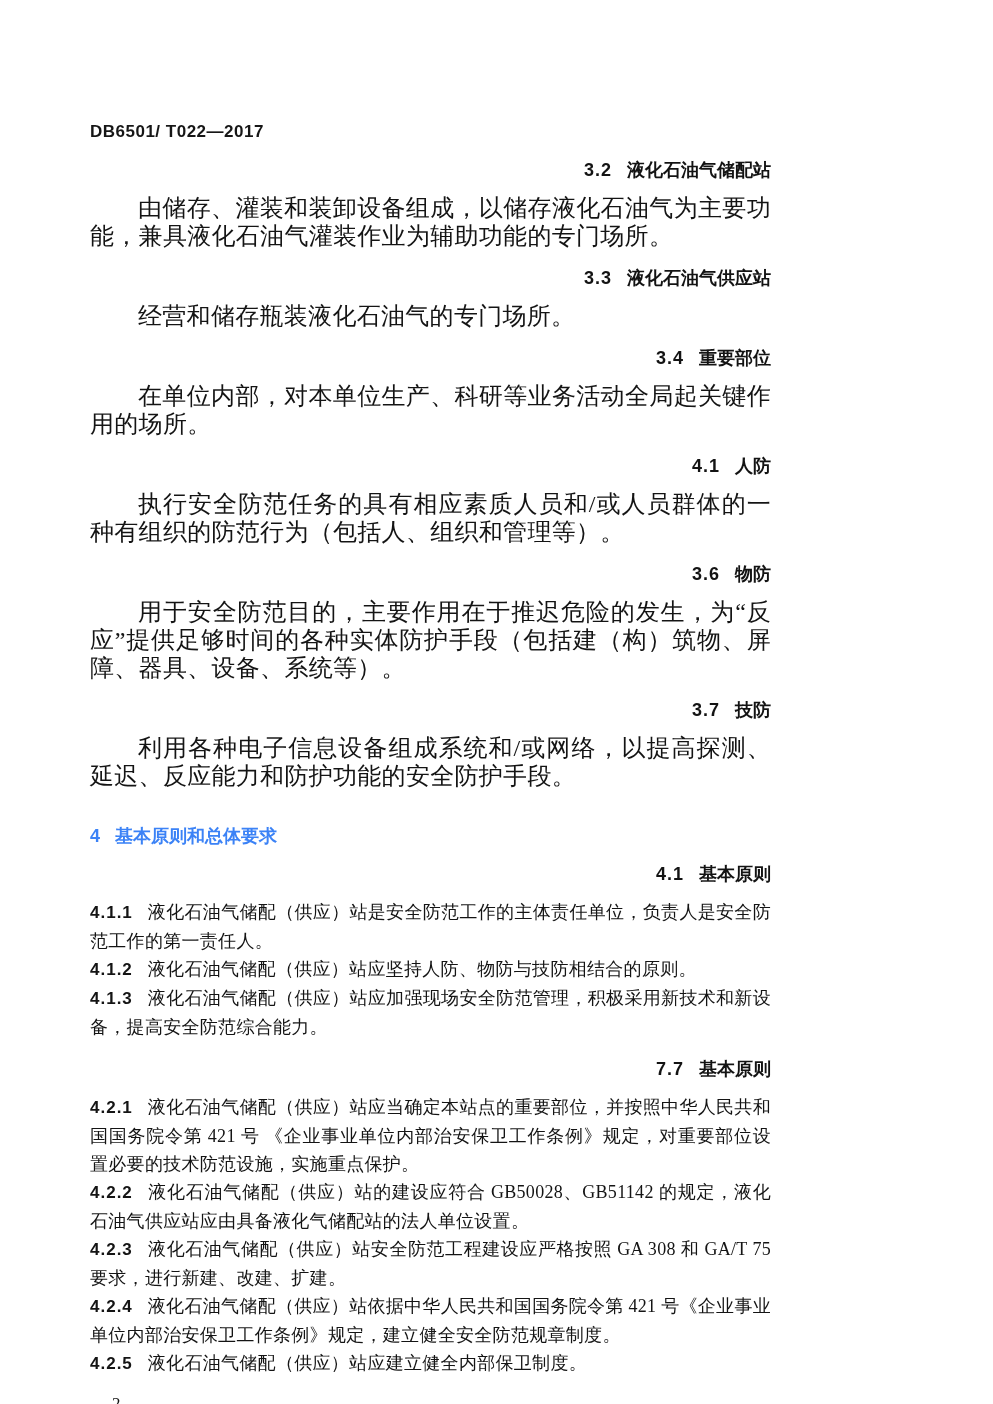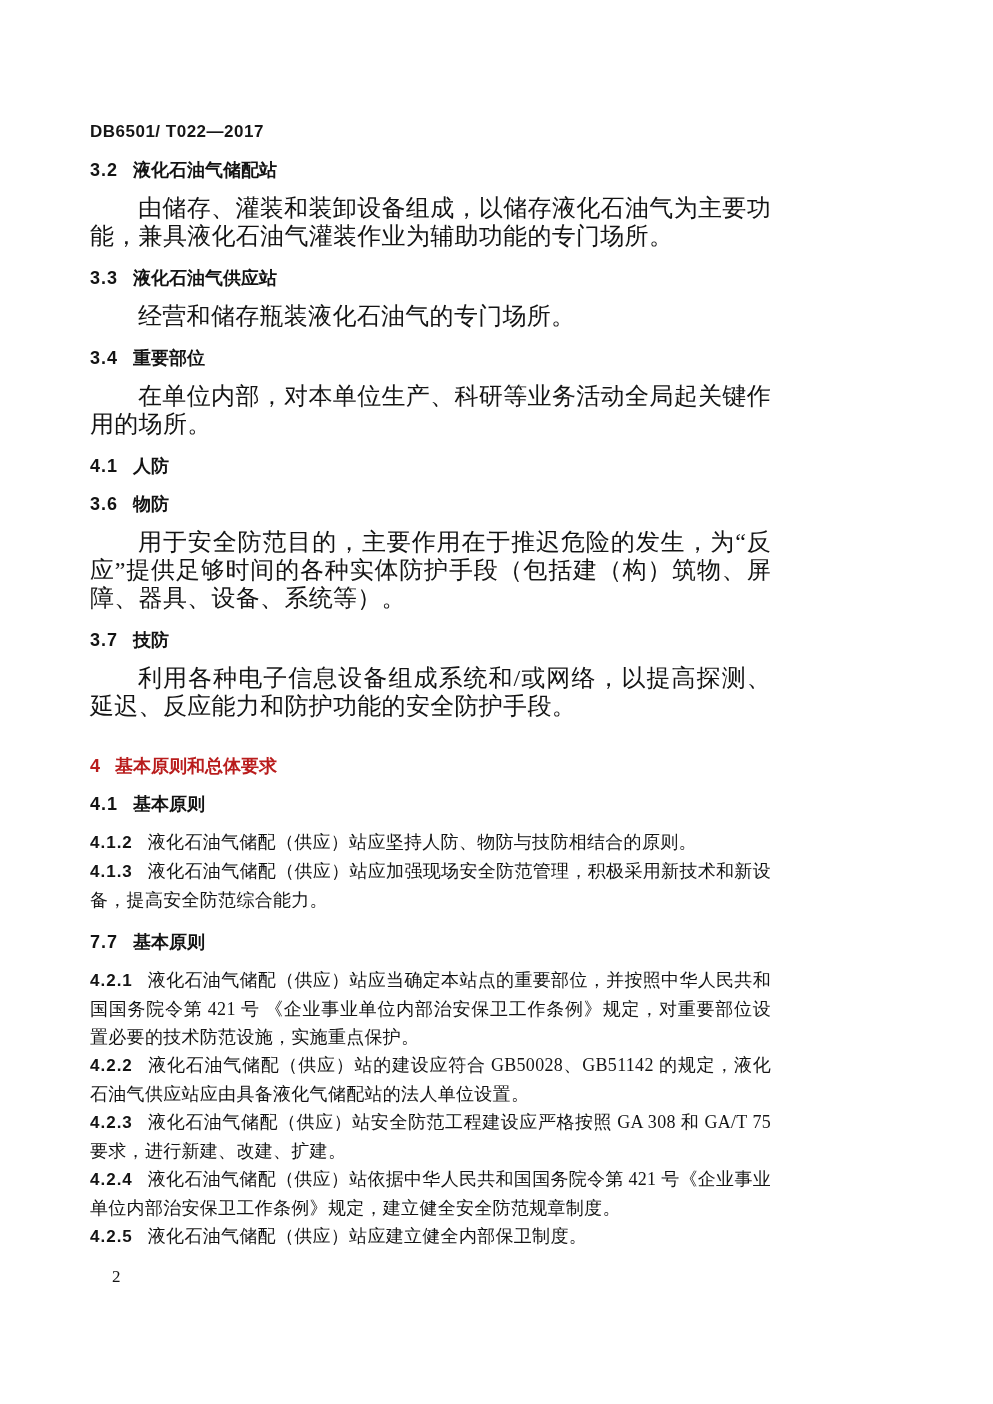--- a/index.html
+++ b/index.html
@@ -22,29 +22,30 @@
     line-height: 20px;
     color: #161616;
   }
   .sec-h {
     font-family: "Liberation Sans", sans-serif;
     font-weight: bold;
     font-size: 18px;
     line-height: 20px;
     margin: 18px 0 14px 0;
     color: #131313;
+    text-align: right;
   }
   .sec-h .num { margin-right: 15px; letter-spacing: 1px; }
   .chap-h {
     font-family: "Liberation Sans", sans-serif;
     font-weight: bold;
     font-size: 18px;
     line-height: 20px;
     margin: 36px 0 0 0;
-    color: #b91c1c;
+    color: #3b82f6;
   }
   .chap-h .num { margin-right: 15px; }
   .def {
     font-size: 24px;
     line-height: 28px;
     margin: 0;
     text-align: justify;
     text-indent: 2em;
     letter-spacing: 0.3px;
   }
@@ -87,38 +88,42 @@
   <p class="def">经营和储存瓶装液化石油气的专门场所。</p>
 
   <div class="sec-h">
     <span class="num">3.4</span><span>重要部位</span>
   </div>
   <p class="def">在单位内部，对本单位生产、科研等业务活动全局起关键作用的场所。</p>
 
   <div class="sec-h">
     <span class="num">4.1</span><span>人防</span>
   </div>
+  <p class="def">执行安全防范任务的具有相应素质人员和/或人员群体的一种有组织的防范行为（包括人、组织和管理等）。</p>
 
   <div class="sec-h">
     <span class="num">3.6</span><span>物防</span>
   </div>
   <p class="def">用于安全防范目的，主要作用在于推迟危险的发生，为“反应”提供足够时间的各种实体防护手段（包括建（构）筑物、屏障、器具、设备、系统等）。</p>
 
   <div class="sec-h">
     <span class="num">3.7</span><span>技防</span>
   </div>
   <p class="def">利用各种电子信息设备组成系统和/或网络，以提高探测、延迟、反应能力和防护功能的安全防护手段。</p>
 
   <div class="chap-h">
     <span class="num">4</span><span>基本原则和总体要求</span>
   </div>
 
   <div class="sec-h">
     <span class="num">4.1</span><span>基本原则</span>
   </div>
+  <p class="clause">
+    <span class="cnum">4.1.1</span><span>液化石油气储配（供应）站是安全防范工作的主体责任单位，负责人是安全防范工作的第一责任人。</span>
+  </p>
   <p class="clause">
     <span class="cnum">4.1.2</span><span>液化石油气储配（供应）站应坚持人防、物防与技防相结合的原则。</span>
   </p>
   <p class="clause">
     <span class="cnum">4.1.3</span><span>液化石油气储配（供应）站应加强现场安全防范管理，积极采用新技术和新设备，提高安全防范综合能力。</span>
   </p>
 
   <div class="sec-h">
     <span class="num">7.7</span><span>基本原则</span>
   </div>

